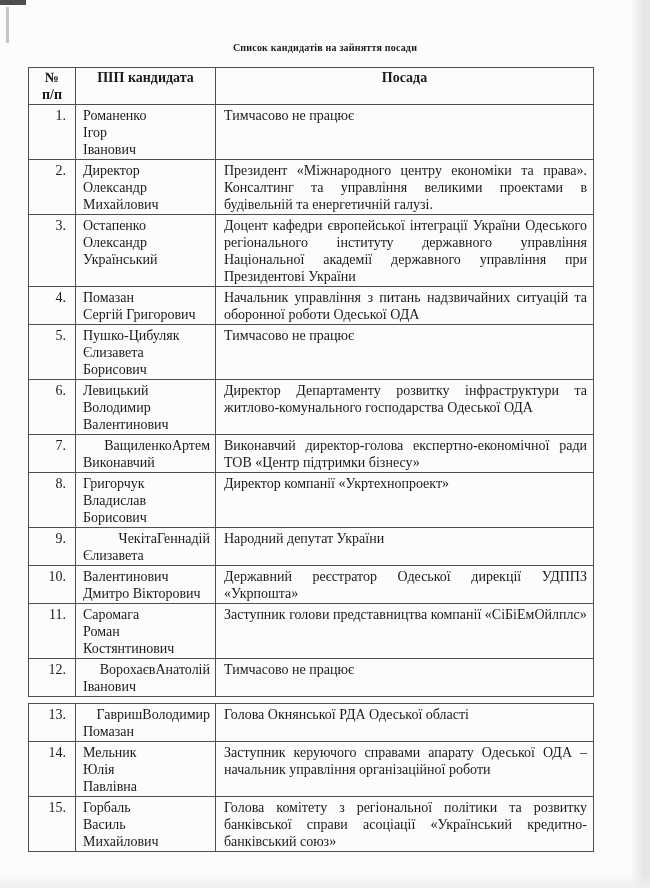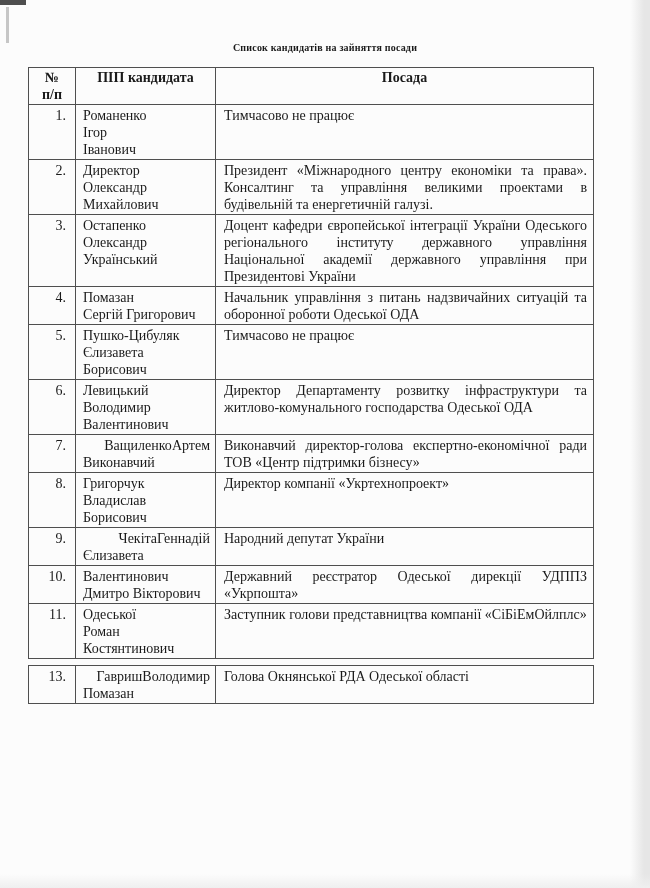--- a/index.html
+++ b/index.html
@@ -154,25 +154,36 @@
           <td class="col-num">10.</td>
           <td class="col-name">
             <div class="name-line">Валентинович</div>
             <div class="name-line">Дмитро Вікторович</div>
           </td>
           <td class="col-pos">Державний реєстратор Одеської дирекції УДППЗ «Укрпошта»</td>
         </tr>
         <tr>
           <td class="col-num">11.</td>
           <td class="col-name">
-            <div class="name-line">Одеської</div>
+            <div class="name-line">Саромага</div>
             <div class="name-line">Роман</div>
             <div class="name-line">Костянтинович</div>
           </td>
           <td class="col-pos">Заступник голови представництва компанії «СіБіЕмОйлплс»</td>
+        </tr>
+        <tr>
+          <td class="col-num">12.</td>
+          <td class="col-name">
+            <div class="name-line spread">
+              <span>Ворохаєв</span>
+              <span>Анатолій</span>
+            </div>
+            <div class="name-line">Іванович</div>
+          </td>
+          <td class="col-pos">Тимчасово не працює</td>
         </tr>
       </tbody>
   </table>
 
   <table class="page2">
     <colgroup>
         <col class="w-num">
         <col class="w-name">
         <col class="w-pos">
       </colgroup>
@@ -181,15 +192,33 @@
           <td class="col-num">13.</td>
           <td class="col-name">
             <div class="name-line spread">
               <span>Гавриш</span>
               <span>Володимир</span>
             </div>
             <div class="name-line">Помазан</div>
           </td>
           <td class="col-pos">Голова Окнянської РДА Одеської області</td>
         </tr>
+        <tr>
+          <td class="col-num">14.</td>
+          <td class="col-name">
+            <div class="name-line">Мельник</div>
+            <div class="name-line">Юлія</div>
+            <div class="name-line">Павлівна</div>
+          </td>
+          <td class="col-pos">Заступник керуючого справами апарату Одеської ОДА – начальник управління організаційної роботи</td>
+        </tr>
+        <tr>
+          <td class="col-num">15.</td>
+          <td class="col-name">
+            <div class="name-line">Горбаль</div>
+            <div class="name-line">Василь</div>
+            <div class="name-line">Михайлович</div>
+          </td>
+          <td class="col-pos">Голова комітету з регіональної політики та розвитку банківської справи асоціації «Український кредитно-банківський союз»</td>
+        </tr>
       </tbody>
   </table>
 </div>
 
 </body></html>

